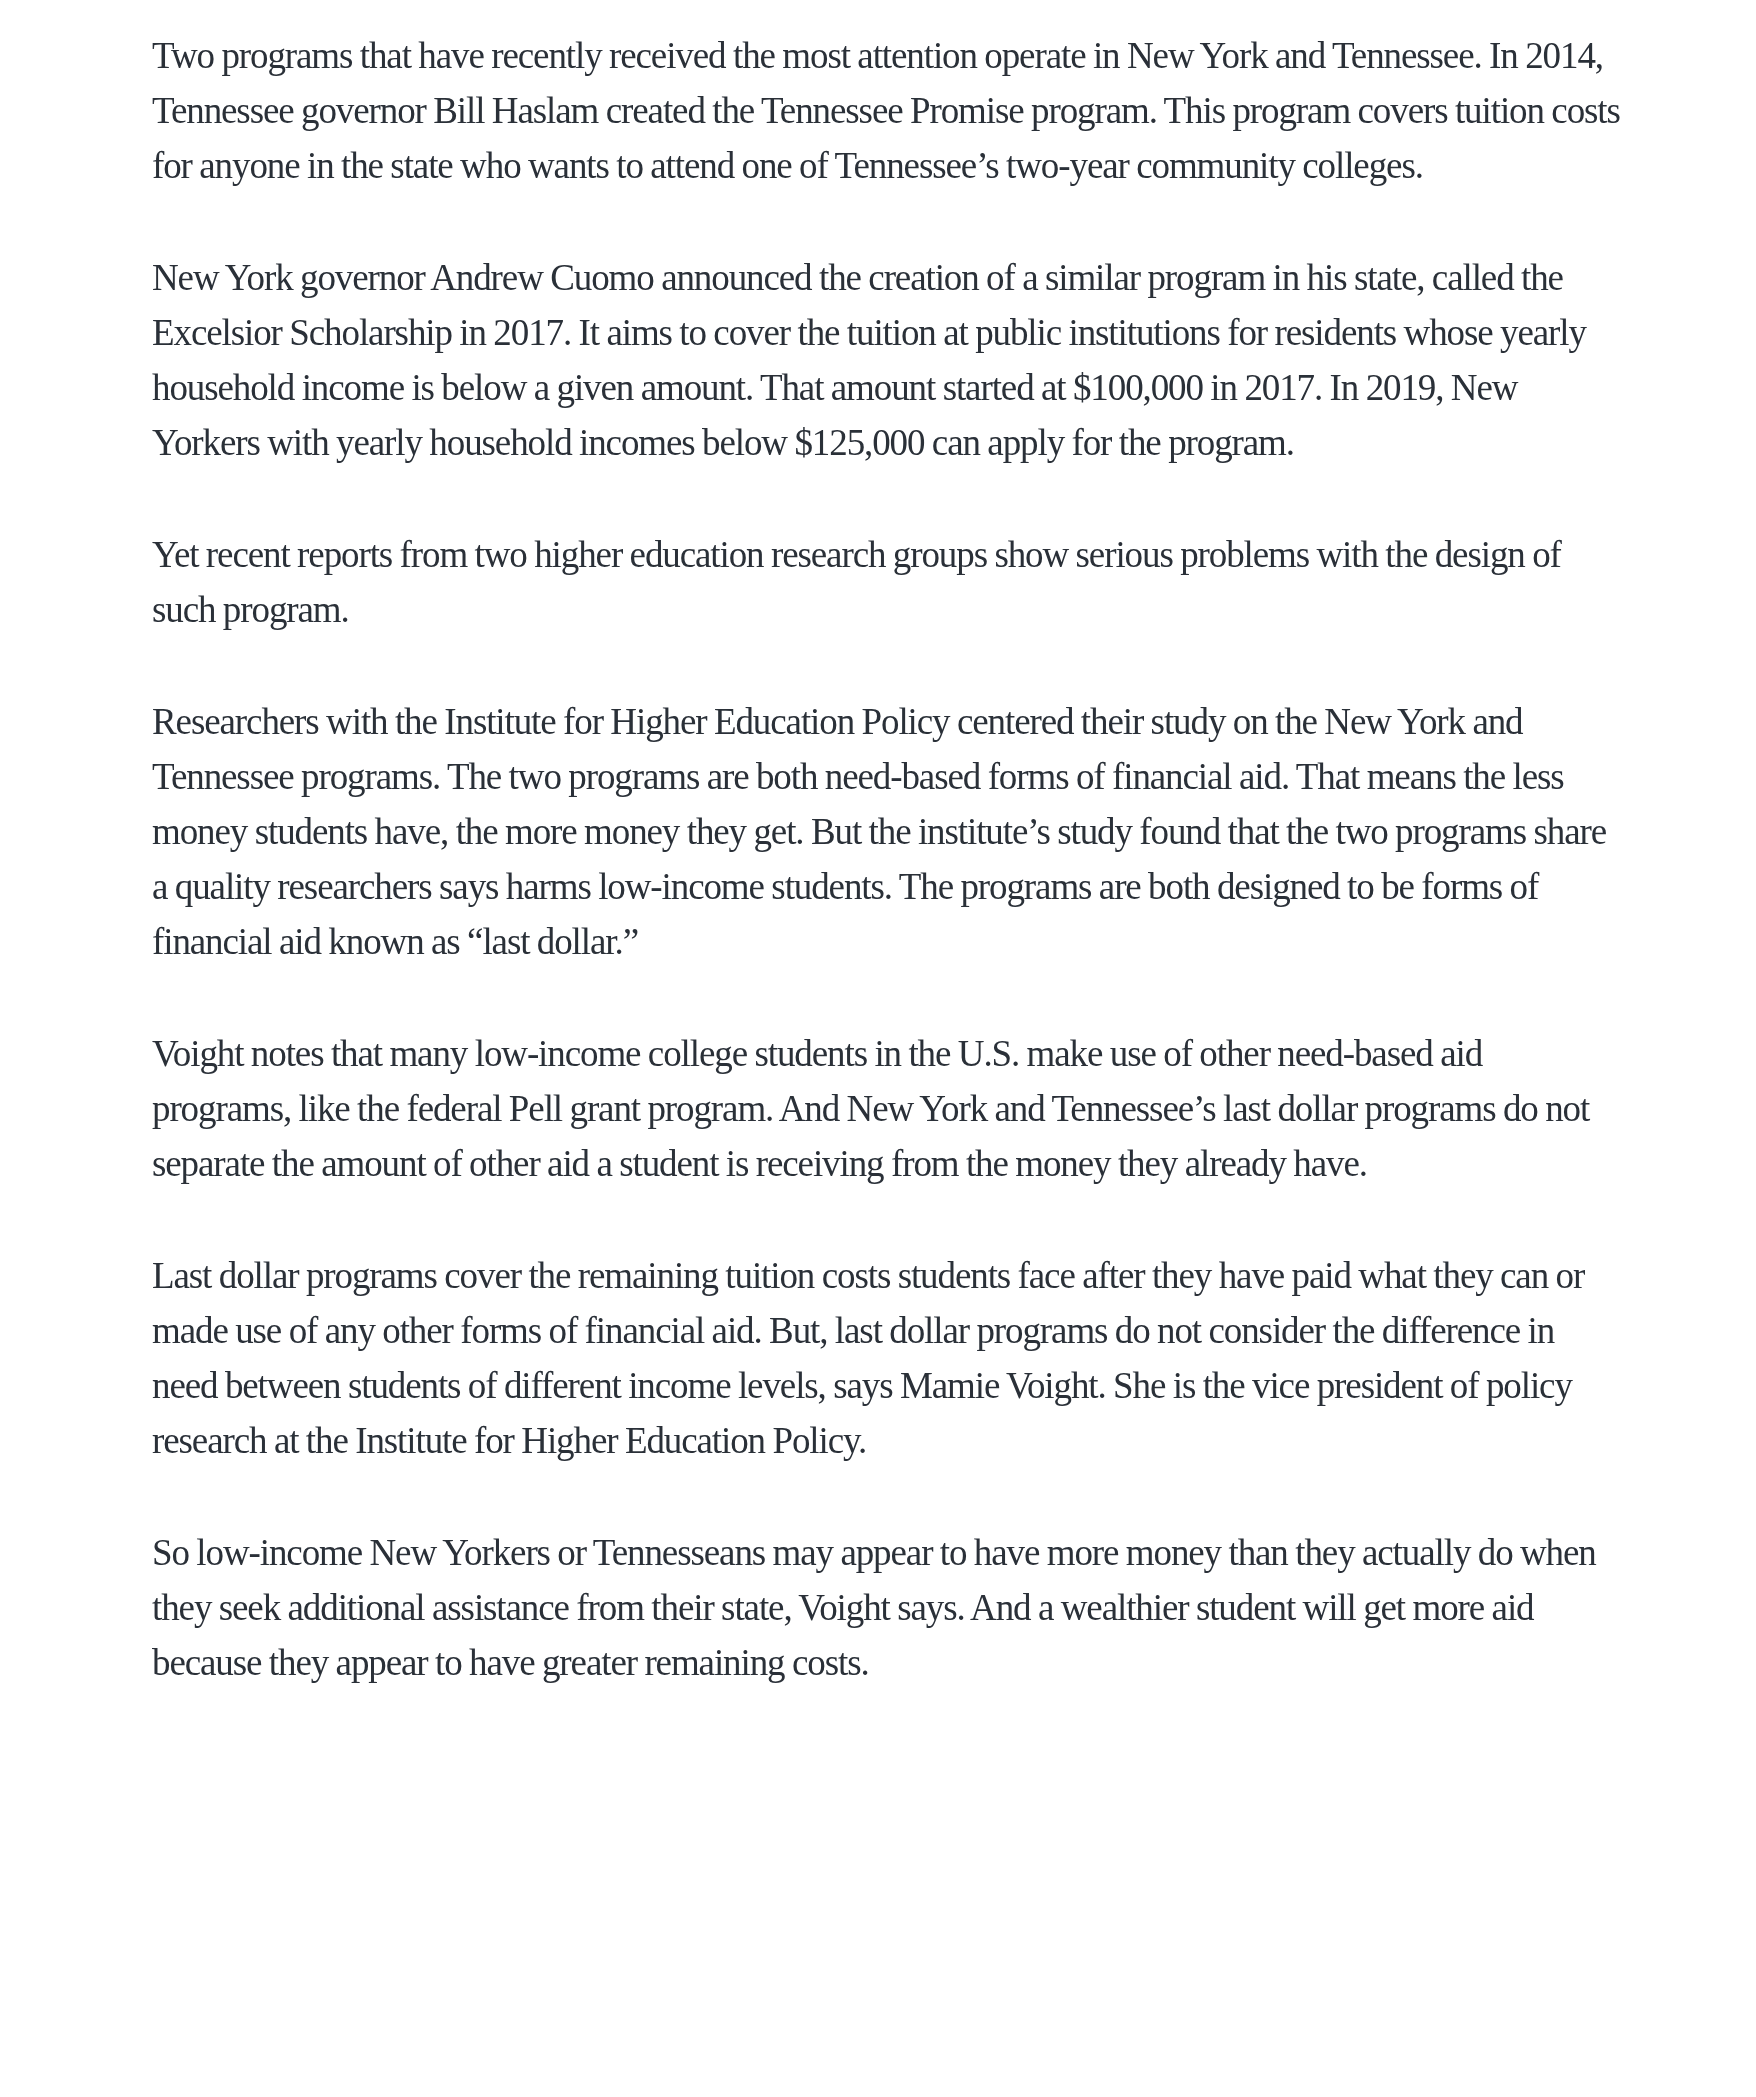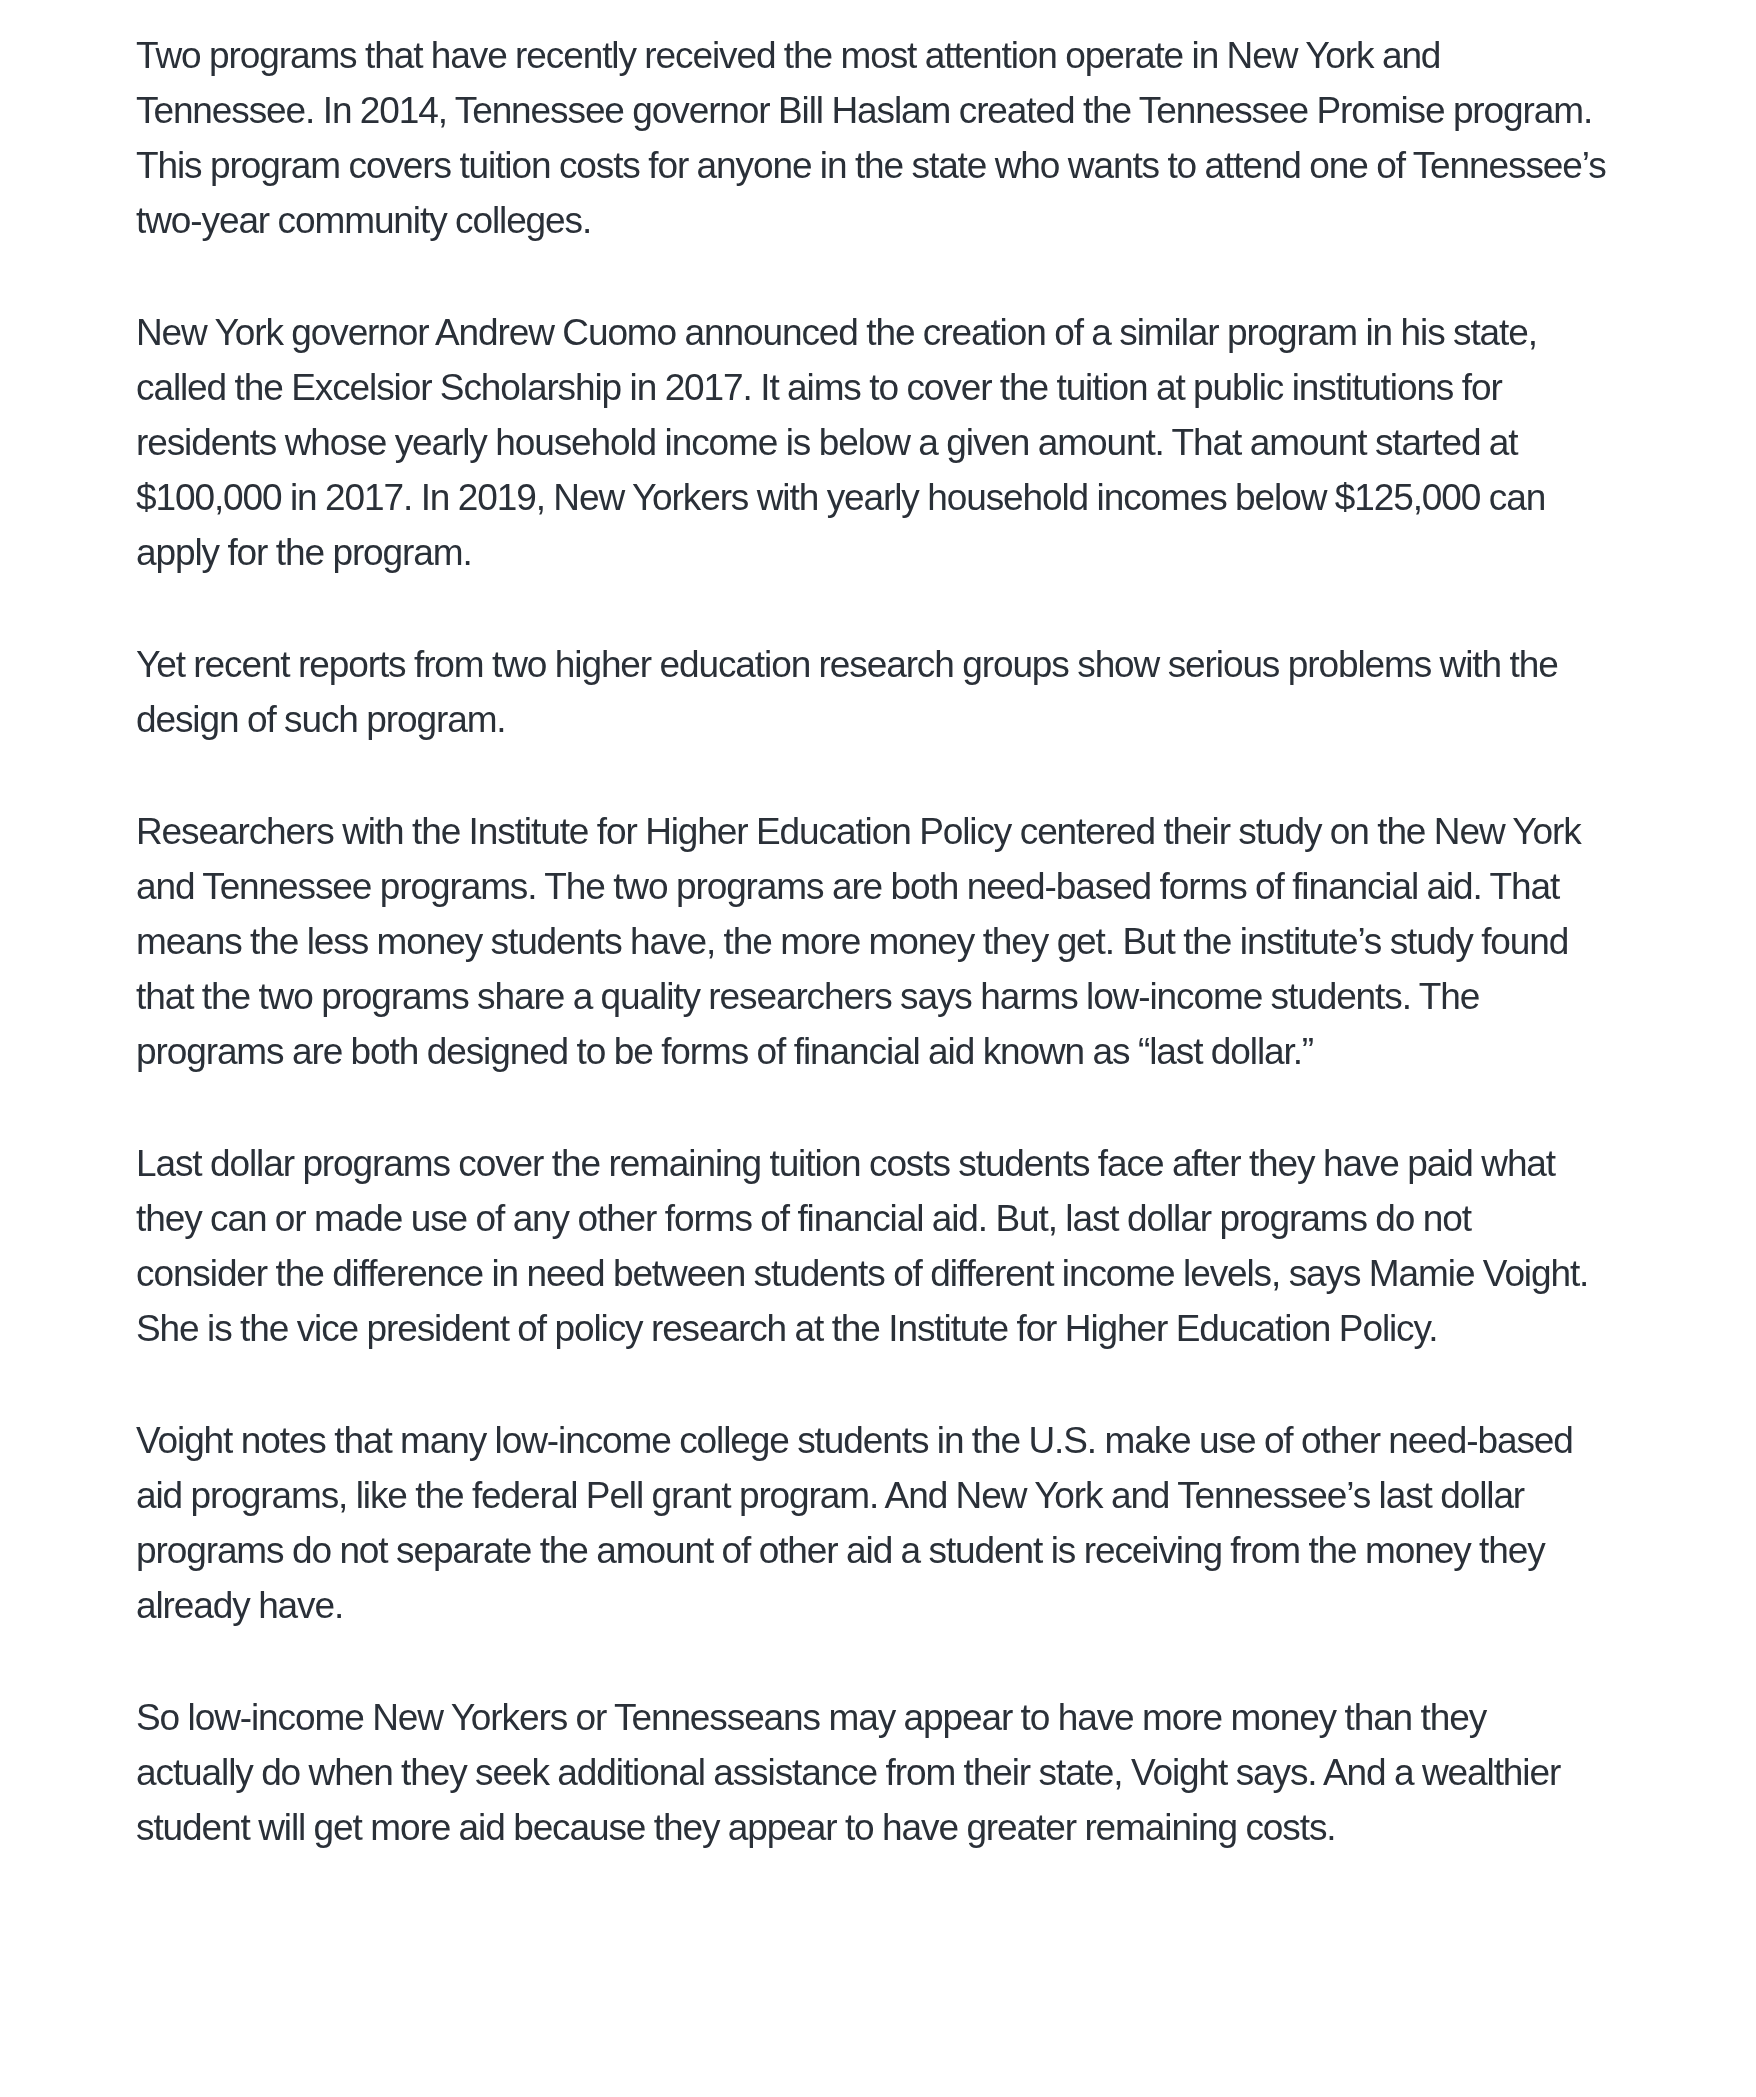--- a/index.html
+++ b/index.html
@@ -7,39 +7,39 @@
       padding: 0;
       background: #ffffff;
     }
     body {
       width: 1757px;
       height: 2097px;
       overflow: hidden;
     }
     .article {
       position: absolute;
-      left: 136px;
+      left: 152px;
       top: 28px;
       width: 1472px;
-      font-family: Liberation Sans, sans-serif;
+      font-family: Liberation Serif, serif;
       font-size: 37px;
       line-height: 55px;
       color: #2a3038;
       letter-spacing: -1.1px;
       word-spacing: -0.7px;
     }
     .article p {
       margin: 0 0 57px 0;
     }
   </style>
 </head>
 <body>
 
 <div class="article">
   <p>Two programs that have recently received the most attention operate in New York and Tennessee. In 2014, Tennessee governor Bill Haslam created the Tennessee Promise program. This program covers tuition costs for anyone in the state who wants to attend one of Tennessee’s two-year community colleges.</p>
   <p>New York governor Andrew Cuomo announced the creation of a similar program in his state, called the Excelsior Scholarship in 2017. It aims to cover the tuition at public institutions for residents whose yearly household income is below a given amount. That amount started at $100,000 in 2017. In 2019, New Yorkers with yearly household incomes below $125,000 can apply for the program.</p>
   <p>Yet recent reports from two higher education research groups show serious problems with the design of such program.</p>
   <p>Researchers with the Institute for Higher Education Policy centered their study on the New York and Tennessee programs. The two programs are both need-based forms of financial aid. That means the less money students have, the more money they get. But the institute’s study found that the two programs share a quality researchers says harms low-income students. The programs are both designed to be forms of financial aid known as “last dollar.”</p>
+  <p>Voight notes that many low-income college students in the U.S. make use of other need-based aid programs, like the federal Pell grant program. And New York and Tennessee’s last dollar programs do not separate the amount of other aid a student is receiving from the money they already have.</p>
   <p>Last dollar programs cover the remaining tuition costs students face after they have paid what they can or made use of any other forms of financial aid. But, last dollar programs do not consider the difference in need between students of different income levels, says Mamie Voight. She is the vice president of policy research at the Institute for Higher Education Policy.</p>
-  <p>Voight notes that many low-income college students in the U.S. make use of other need-based aid programs, like the federal Pell grant program. And New York and Tennessee’s last dollar programs do not separate the amount of other aid a student is receiving from the money they already have.</p>
   <p>So low-income New Yorkers or Tennesseans may appear to have more money than they actually do when they seek additional assistance from their state, Voight says. And a wealthier student will get more aid because they appear to have greater remaining costs.</p>
 </div>
 
 
 </body></html>

